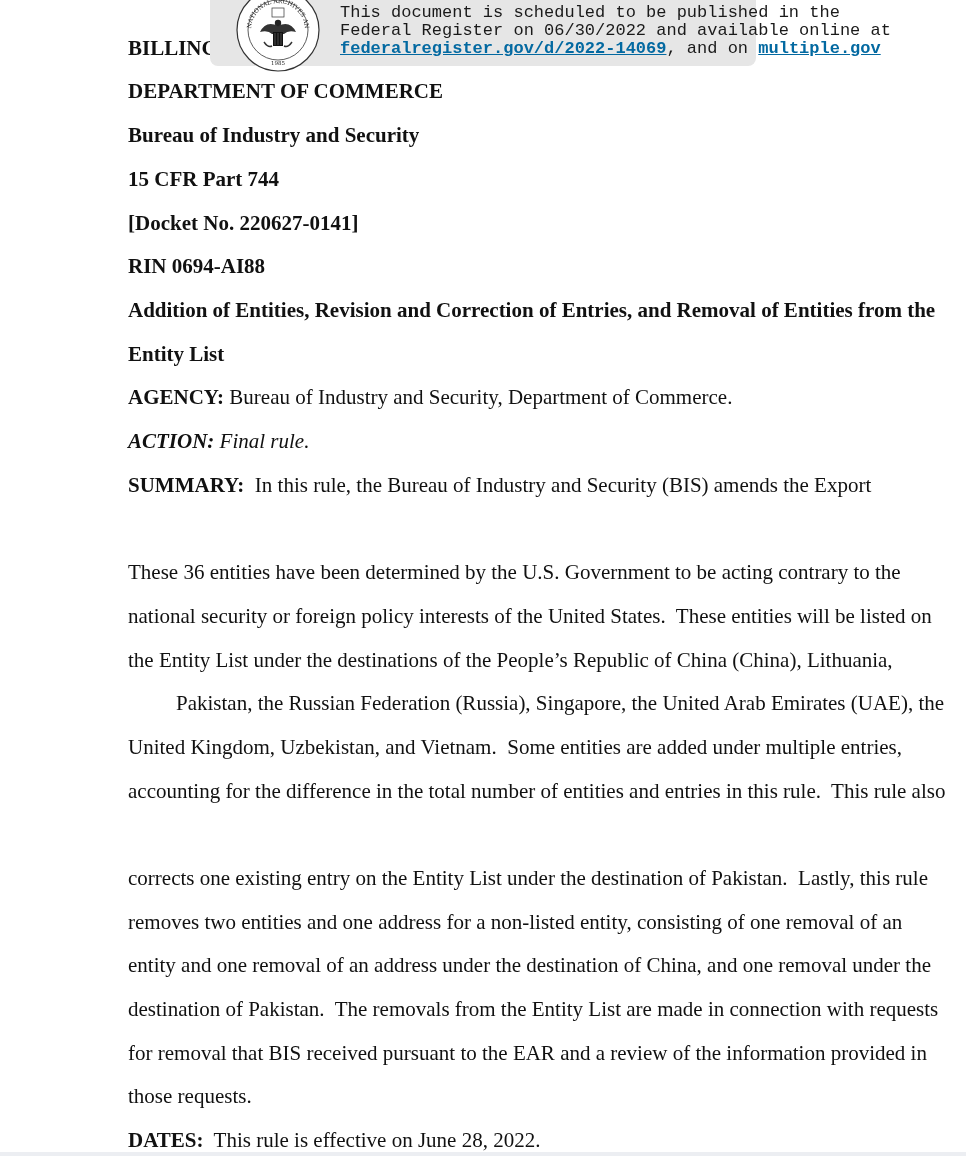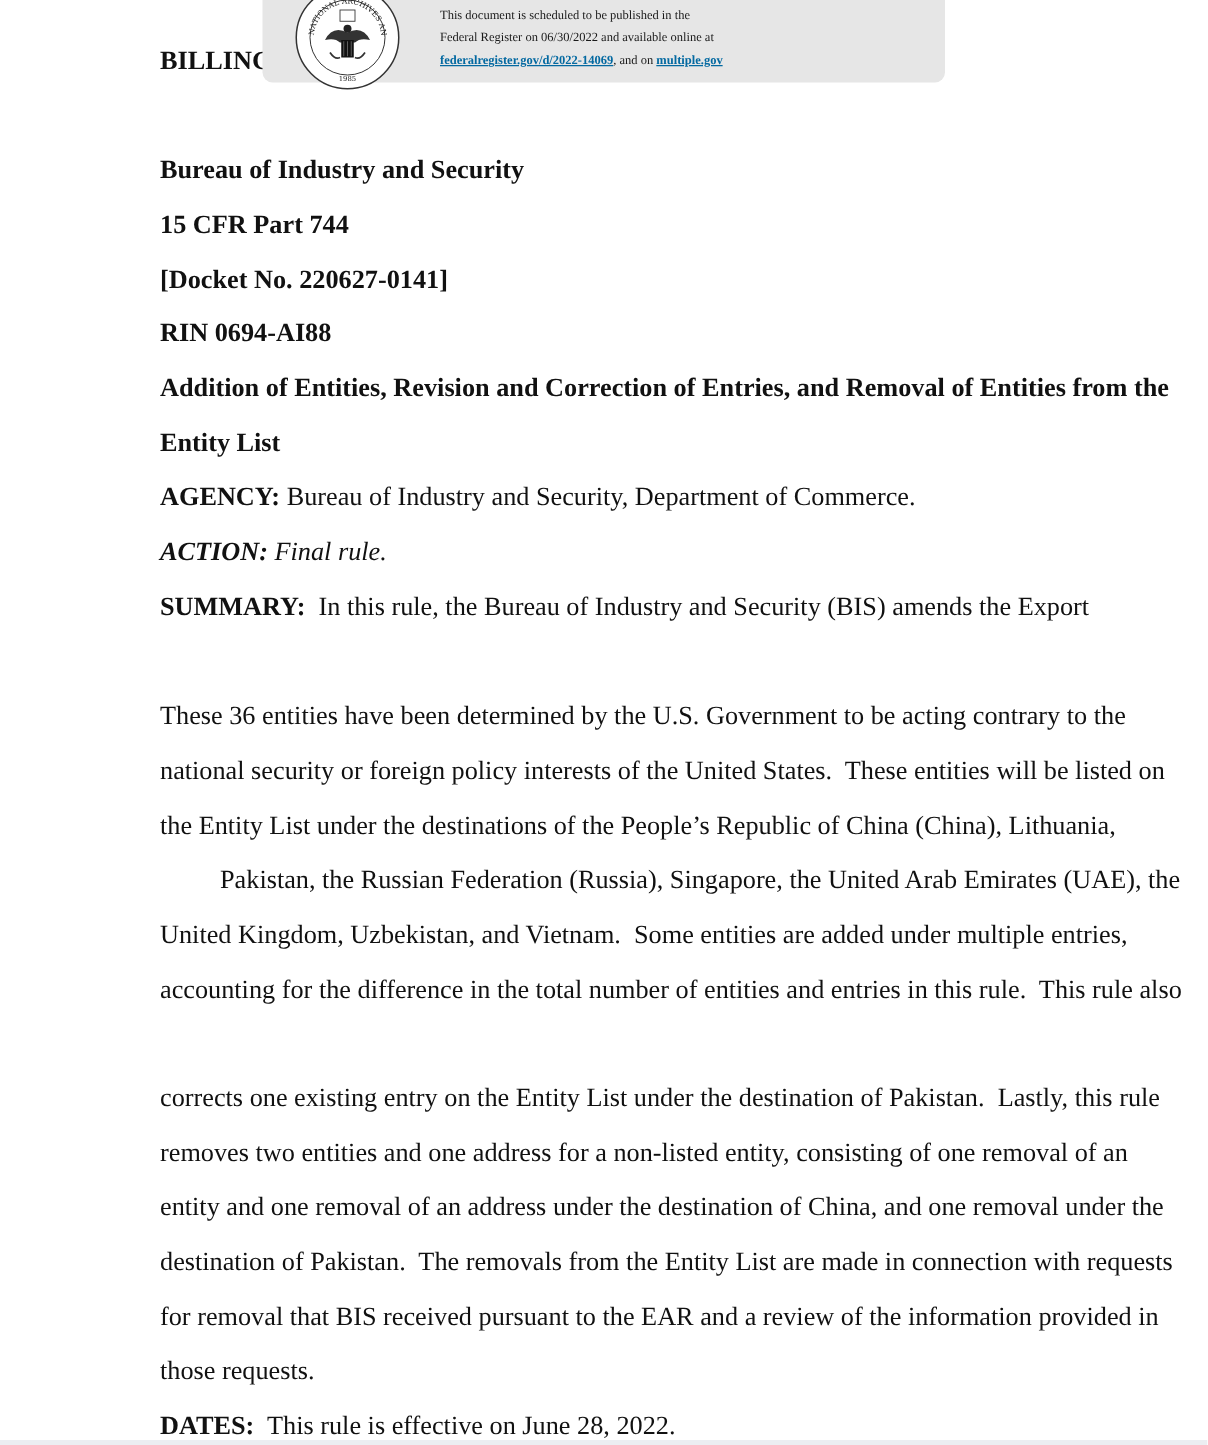--- a/index.html
+++ b/index.html
@@ -48,24 +48,24 @@
   }
   .seal {
     position: absolute;
     left: 236px;
     top: -12px;
     width: 84px;
     height: 84px;
   }
   .banner-text {
     position: absolute;
-    left: 352px;
+    left: 340px;
     top: 4px;
-    font-family: Liberation Serif, serif;
-    font-size: 10px;
+    font-family: Liberation Mono, monospace;
+    font-size: 17px;
     line-height: 18px;
     color: #1a1a1a;
     white-space: nowrap;
   }
   .banner-text a {
     color: #0369a1;
     font-weight: bold;
     text-decoration: underline;
   }
 </style>
@@ -96,20 +96,21 @@
     <path d="M56 54 Q52 60 48 58" stroke="#333" stroke-width="1.4" fill="none"></path>
     <text x="42" y="77" font-size="5.5" text-anchor="middle" font-family="DejaVu Serif, serif" fill="#222">1985</text>
   </svg>
 
   <div class="banner-text">
     <div>This document is scheduled to be published in the</div>
     <div>Federal Register on 06/30/2022 and available online at</div>
     <div><a>federalregister.gov/d/2022-14069</a><span>, and on </span><a>multiple.gov</a></div>
   </div>
 
+  <div class="line b" style="top:80px;">DEPARTMENT OF COMMERCE</div>
   <div class="line b" style="top:124px;">Bureau of Industry and Security</div>
   <div class="line b" style="top:168px;">15 CFR Part 744</div>
   <div class="line b" style="top:212px;">[Docket No. 220627-0141]</div>
   <div class="line b" style="top:255px;">RIN 0694-AI88</div>
 
   <div class="line b" style="top:299px;">Addition of Entities, Revision and Correction of Entries, and Removal of Entities from the</div>
   <div class="line b" style="top:343px;">Entity List</div>
 
   <div class="line" style="top:386px;"><span class="b">AGENCY:</span><span> Bureau of Industry and Security, Department of Commerce.</span></div>
 

